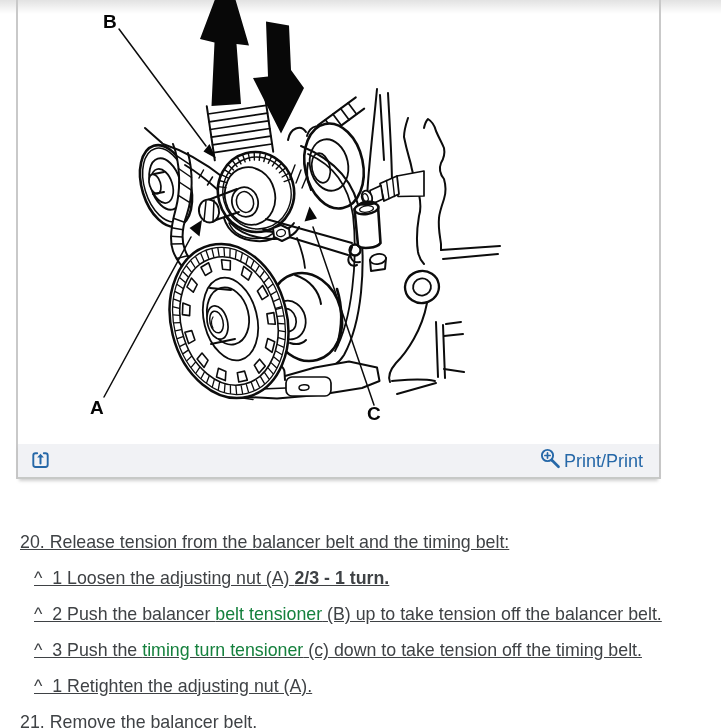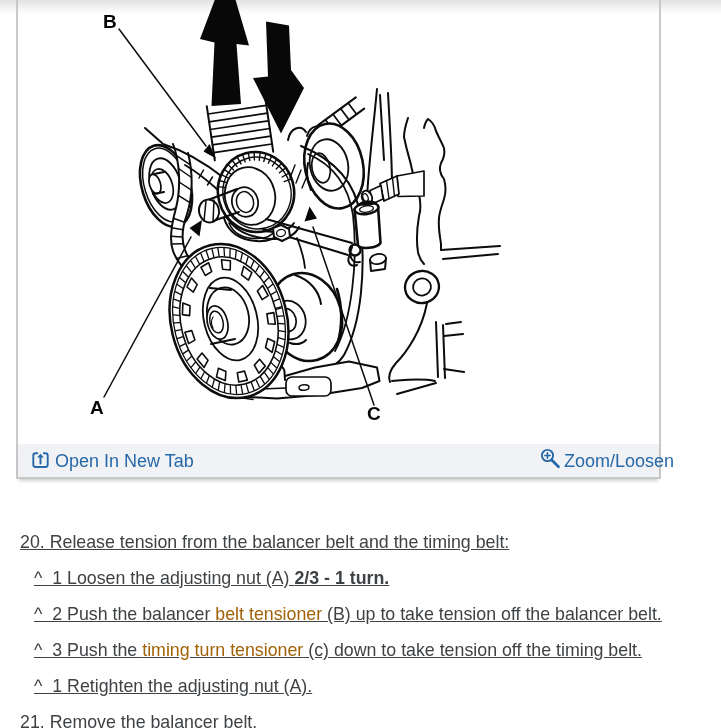--- a/index.html
+++ b/index.html
@@ -10,21 +10,21 @@
   #lborder{position:absolute;left:16px;top:0;width:2px;height:479px;background:#c9c9c9;}
   #rborder{position:absolute;left:659px;top:0;width:2px;height:479px;background:#c9c9c9;}
   #diagram{position:absolute;left:18px;top:0;width:641px;height:444px;}
   #bar{position:absolute;left:18px;top:444px;width:641px;height:33px;background:#f1f2f5;
        border-bottom:2px solid #c7c9c7;box-shadow:0 3px 3px -1px rgba(150,150,150,0.45);}
   .barlink{position:absolute;color:#2668a8;font-size:18px;}
   #openlbl{left:37px;top:7px;}
   #zoomlbl{left:546px;top:7px;}
   #txt{position:absolute;left:20px;top:524px;font-size:17.8px;color:#3f4245;
        line-height:36px;white-space:pre;text-decoration:underline;}
-  #txt a{color:#a16207;text-decoration:none;}
+  #txt a{color:#15803d;text-decoration:none;}
   .sub{margin-left:14px;margin-top:12px;}
 </style>
 </head>
 <body>
 <div id="topgrad"></div>
 <div id="lborder"></div>
 <div id="rborder"></div>
 <svg id="diagram" viewBox="18 0 641 444" width="641" height="444">
 <g fill="none" stroke="#0c0c0c" stroke-width="2" stroke-linecap="round" stroke-linejoin="round">
 <path d="M377,89 C373,132 368,170 367,200"></path>
@@ -262,22 +262,21 @@
     <g fill="none" stroke="#2668a8" stroke-width="1.9" stroke-linecap="round" stroke-linejoin="round">
       <path d="M19.2,9.3 L17.5,9.3 Q15.3,9.3 15.3,11.5 L15.3,20.8 Q15.3,23 17.5,23 L27.5,23 Q29.7,23 29.7,20.8 L29.7,11.5 Q29.7,9.3 27.5,9.3 L25.8,9.3"></path>
       <path d="M22.5,19.5 L22.5,12.5" stroke-width="2"></path>
       <path d="M19.1,13.6 L22.5,9.7 L25.9,13.6" fill="#2668a8" stroke="none"></path>
       <circle cx="529.5" cy="11.5" r="5.6"></circle>
       <line x1="534" y1="16.2" x2="540.5" y2="22.7" stroke-width="2.7"></line>
       <line x1="526.9" y1="11.5" x2="532.1" y2="11.5" stroke-width="1.7"></line>
       <line x1="529.5" y1="8.9" x2="529.5" y2="14.1" stroke-width="1.7"></line>
     </g>
   </svg>
-  <span class="barlink" id="openlbl">Open In New Tab</span>
-  <span class="barlink" id="zoomlbl">Zoom/Loosen</span>
+  <span class="barlink" id="zoomlbl">Print/Print</span>
 </div>
 <div id="txt">20. Release tension from the balancer belt and the timing belt:
 <span class="sub">^  1 Loosen the adjusting nut (A) <b>2/3 - 1 turn.</b></span>
 <span class="sub">^  2 Push the balancer <a>belt tensioner</a> (B) up to take tension off the balancer belt.</span>
 <span class="sub">^  3 Push the <a>timing turn tensioner</a> (c) down to take tension off the timing belt.</span>
 <span class="sub">^  1 Retighten the adjusting nut (A).</span>
 21. Remove the balancer belt.
 22. Remove the timing belt.</div>
 
 </body></html>

